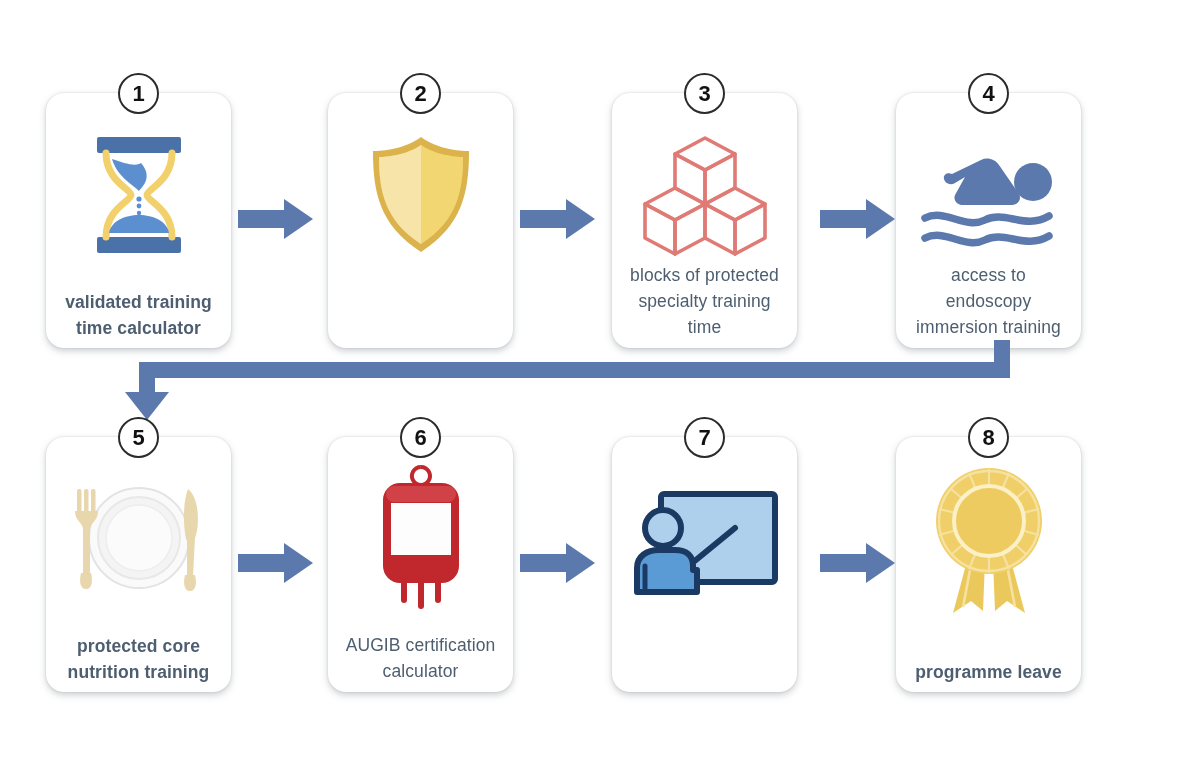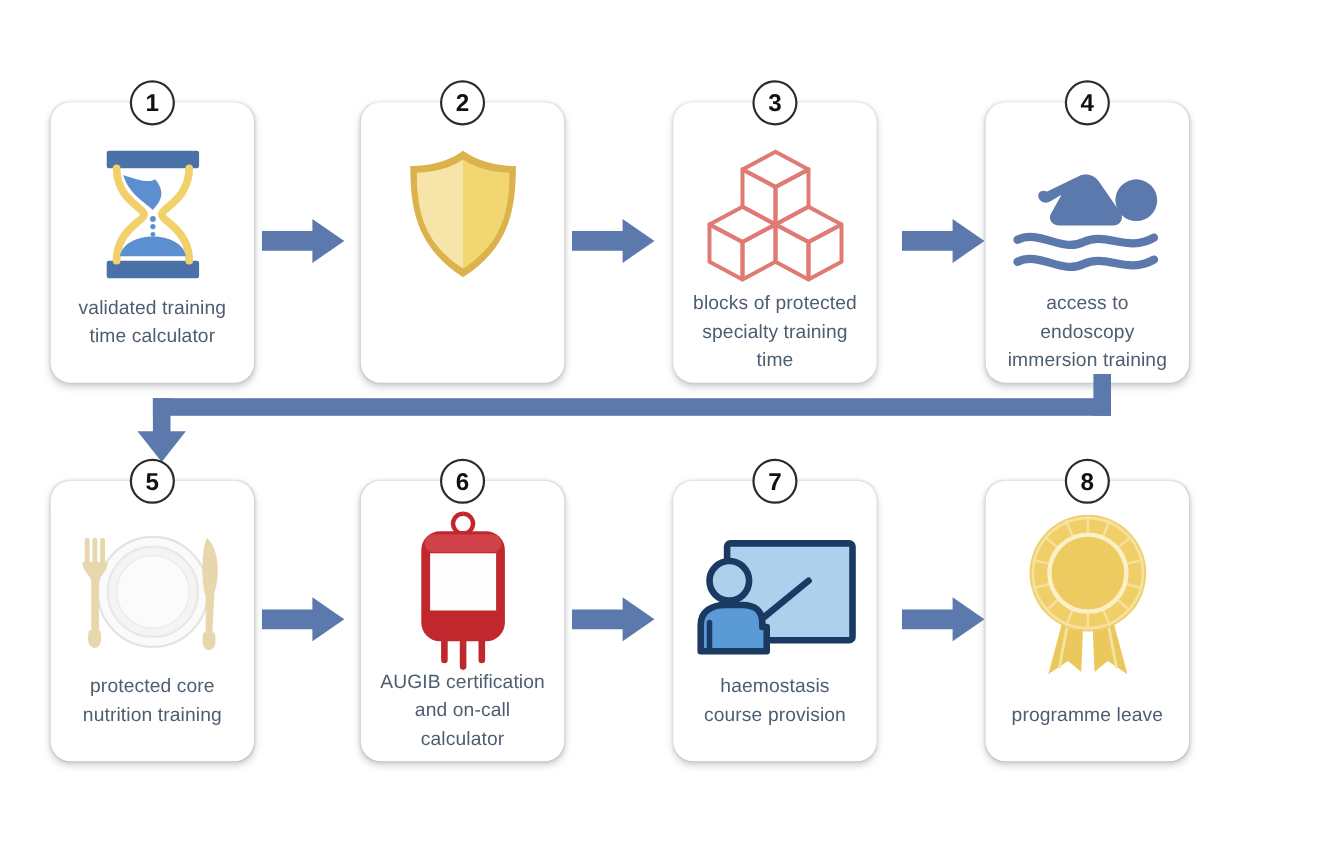--- a/index.html
+++ b/index.html
@@ -50,21 +50,21 @@
     left: 4px;
     right: 4px;
     bottom: 12px;
     text-align: center;
     color: #4d5e70;
     font-size: 17.5px;
     line-height: 26px;
     letter-spacing: 0.1px;
     font-family: "Liberation Sans", sans-serif;
   }
-  .card.lbl2 .card-label { bottom: 30px; }
+  .card.lbl2 .card-label { bottom: 7px; font-weight: bold; }
   .card.lbl3 .card-label { bottom: 8px; }
 
   
   .badge {
     position: absolute;
     width: 41px;
     height: 41px;
     border-radius: 50%;
     background: #ffffff;
     border: 2px solid #2b2b2b;
@@ -265,21 +265,20 @@
 
         <rect x="22" y="42" width="60" height="52" fill="#fdfdfd"></rect>
 
         <rect x="32" y="118" width="6" height="24" rx="3" fill="#c0282d"></rect>
         <rect x="49" y="118" width="6" height="30" rx="3" fill="#c0282d"></rect>
         <rect x="66" y="118" width="6" height="24" rx="3" fill="#c0282d"></rect>
       </svg>
     </div>
     <div class="card-label">
       <div>AUGIB certification</div>
-      <div>and on-call</div>
       <div>calculator</div>
     </div>
   </div>
 
   <div class="arrow-h" style="left:520px; top:542px;">
     <svg width="76" height="42" viewBox="0 0 76 42">
       <path d="M0 12 L46 12 L46 1 L75 21 L46 41 L46 30 L0 30 Z" fill="#5b79ad"></path>
     </svg>
   </div>
 
@@ -292,24 +291,20 @@
 
         <path d="M60 74 L104 38" stroke="#1b3a63" stroke-width="6" stroke-linecap="round"></path>
 
         <circle cx="32" cy="38" r="18" fill="#aed0ec" stroke="#1b3a63" stroke-width="6"></circle>
 
         <path d="M6 102 L6 78 C6 66, 16 60, 28 60 L44 60 C56 60, 62 66, 62 76 L62 80
                  L66 80 L66 102 Z" fill="#5b9bd5" stroke="#1b3a63" stroke-width="6" stroke-linejoin="round"></path>
 
         <path d="M14 98 L14 76" stroke="#1b3a63" stroke-width="5" stroke-linecap="round"></path>
       </svg>
-    </div>
-    <div class="card-label">
-      <div>haemostasis</div>
-      <div>course provision</div>
     </div>
   </div>
 
   <div class="arrow-h" style="left:820px; top:542px;">
     <svg width="76" height="42" viewBox="0 0 76 42">
       <path d="M0 12 L46 12 L46 1 L75 21 L46 41 L46 30 L0 30 Z" fill="#5b79ad"></path>
     </svg>
   </div>
 
   <div class="card lbl2" style="left:896px; top:437px;">

